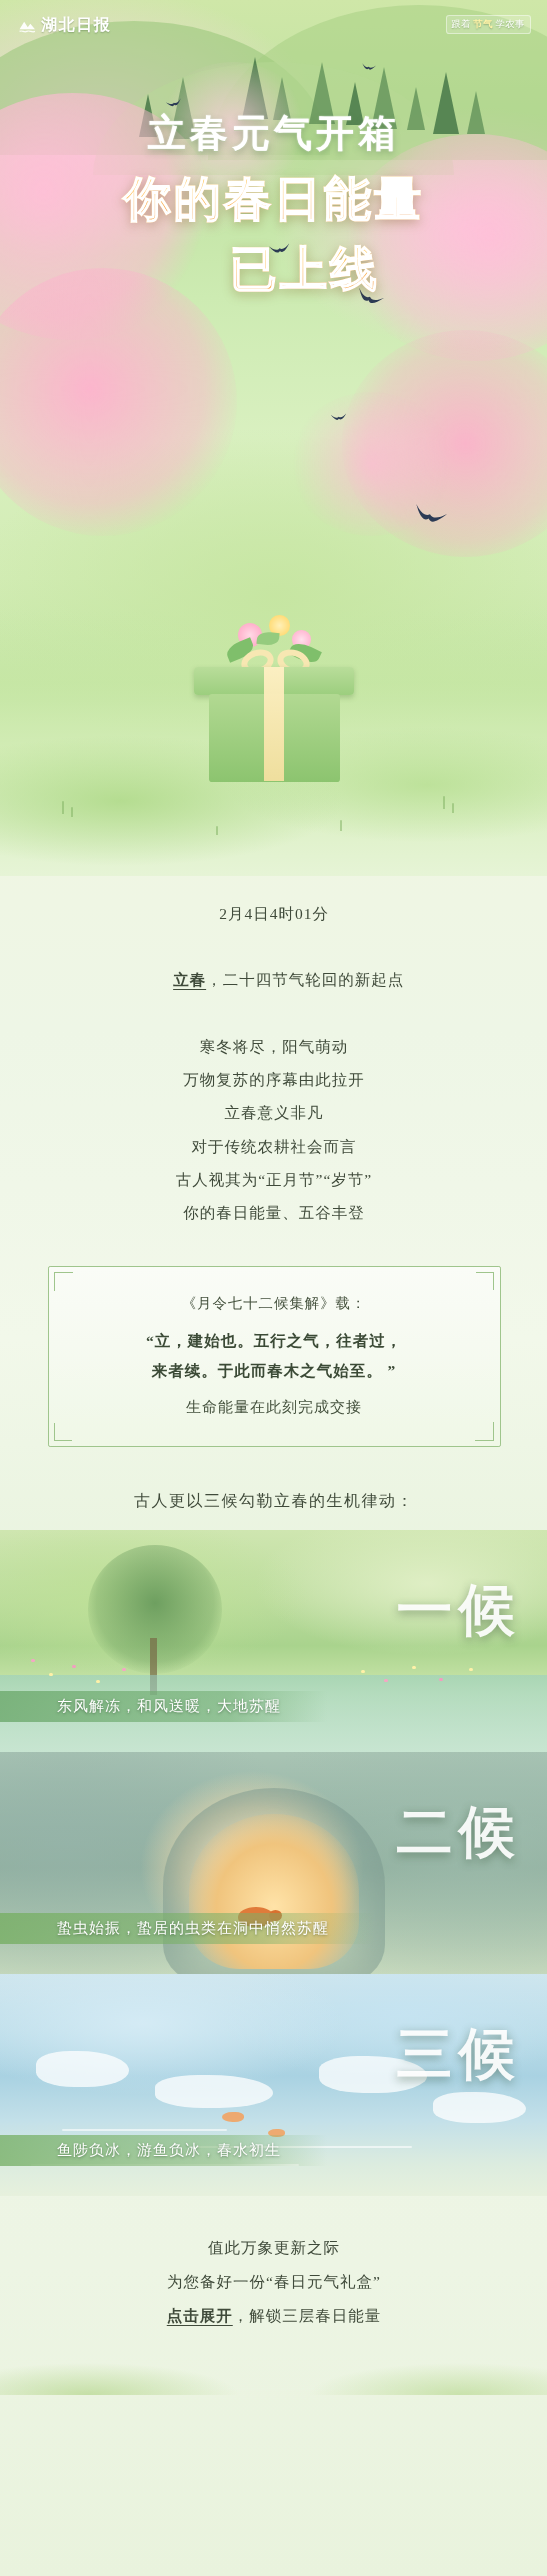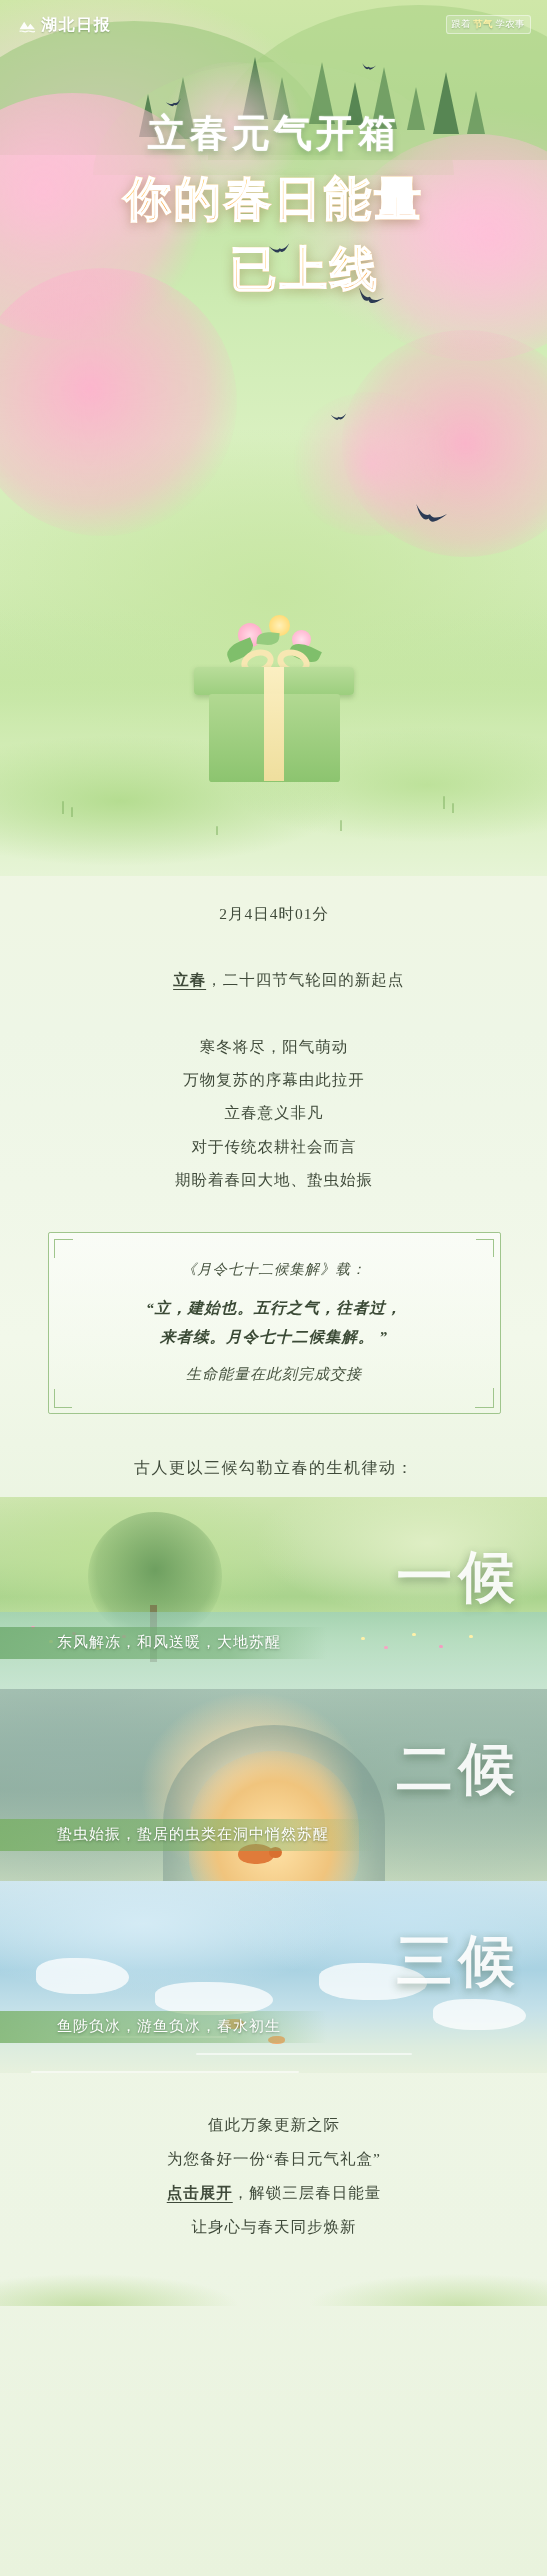--- a/index.html
+++ b/index.html
@@ -252,21 +252,20 @@
   }
   .poem .u { text-decoration: underline; text-underline-offset: 4.1px; font-weight: bold; }
   .poem .row { white-space: pre; }
 
   
   .quote-wrap {
     position: relative;
     margin: 36px auto 8px;
     width: 453px;
     z-index: 5;
-    font-style: italic;
   }
   .quote-card {
     position: relative;
     border: 1px solid #9fc58c;
     border-radius: 2.1px;
     background: linear-gradient(180deg, rgba(255,255,255,.62), rgba(240,248,232,.62));
     padding: 27px 31px 29px;
     text-align: center;
     font-family: "Liberation Serif", serif;
     color: #44513d;
@@ -300,21 +299,21 @@
     letter-spacing: 1.5px;
     color: #3f4a3a;
     position: relative;
     z-index: 5;
   }
 
   
   .hou {
     position: relative;
     width: 548px;
-    height: 192px;
+    height: 222px;
     overflow: hidden;
   }
   .hou-img { position: absolute; inset: 0; }
   .hou-label {
     position: absolute;
     right: 27px;
     top: 43px;
     font-family: "Liberation Serif", serif;
     font-size: 56px;
     font-weight: bold;
@@ -568,30 +567,31 @@
 
   <section class="poem">
     <div class="row">2月4日4时01分</div>
     <div class="row">
       <span class="u">立春</span><span>，二十四节气轮回的新起点</span>
     </div>
     <div class="row">寒冬将尽，阳气萌动</div>
     <div class="row">万物复苏的序幕由此拉开</div>
     <div class="row">立春意义非凡</div>
     <div class="row">对于传统农耕社会而言</div>
-    <div class="row">期盼着春回大地、蛰虫始振</div>
+    <div class="row">古人视其为“正月节”“岁节”</div>
+    <div class="row">你的春日能量、五谷丰登</div>
   </section>
 
   <section class="quote-wrap">
     <div class="quote-card">
       <span class="q-corner tr"></span>
       <span class="q-corner bl"></span>
       <div class="q-title">《月令七十二候集解》载：</div>
       <div class="q-line">“立，建始也。五行之气，往者过，</div>
-      <div class="q-line">来者续。月令七十二候集解。 ”</div>
+      <div class="q-line">来者续。于此而春木之气始至。 ”</div>
       <div class="q-foot">生命能量在此刻完成交接</div>
     </div>
   </section>
 
   <div class="section-lead">古人更以三候勾勒立春的生机律动：</div>
 
   <section class="hou">
     <div class="hou-img hou1">
       <div class="hou1-tree"></div>
       <div class="hou1-trunk"></div>
@@ -638,18 +638,17 @@
     <div class="hou-label">三候</div>
     <div class="hou-cap last">鱼陟负冰，游鱼负冰，春水初生</div>
   </section>
 
   <section class="footer-text">
     <div>值此万象更新之际</div>
     <div>为您备好一份“春日元气礼盒”</div>
     <div>
       <span class="u">点击展开</span><span>，解锁三层春日能量</span>
     </div>
-    <div>让身心与春天同步焕新</div>
   </section>
 
   <div class="bottom-deco"></div>
 </div>
 
 
 </body></html>

